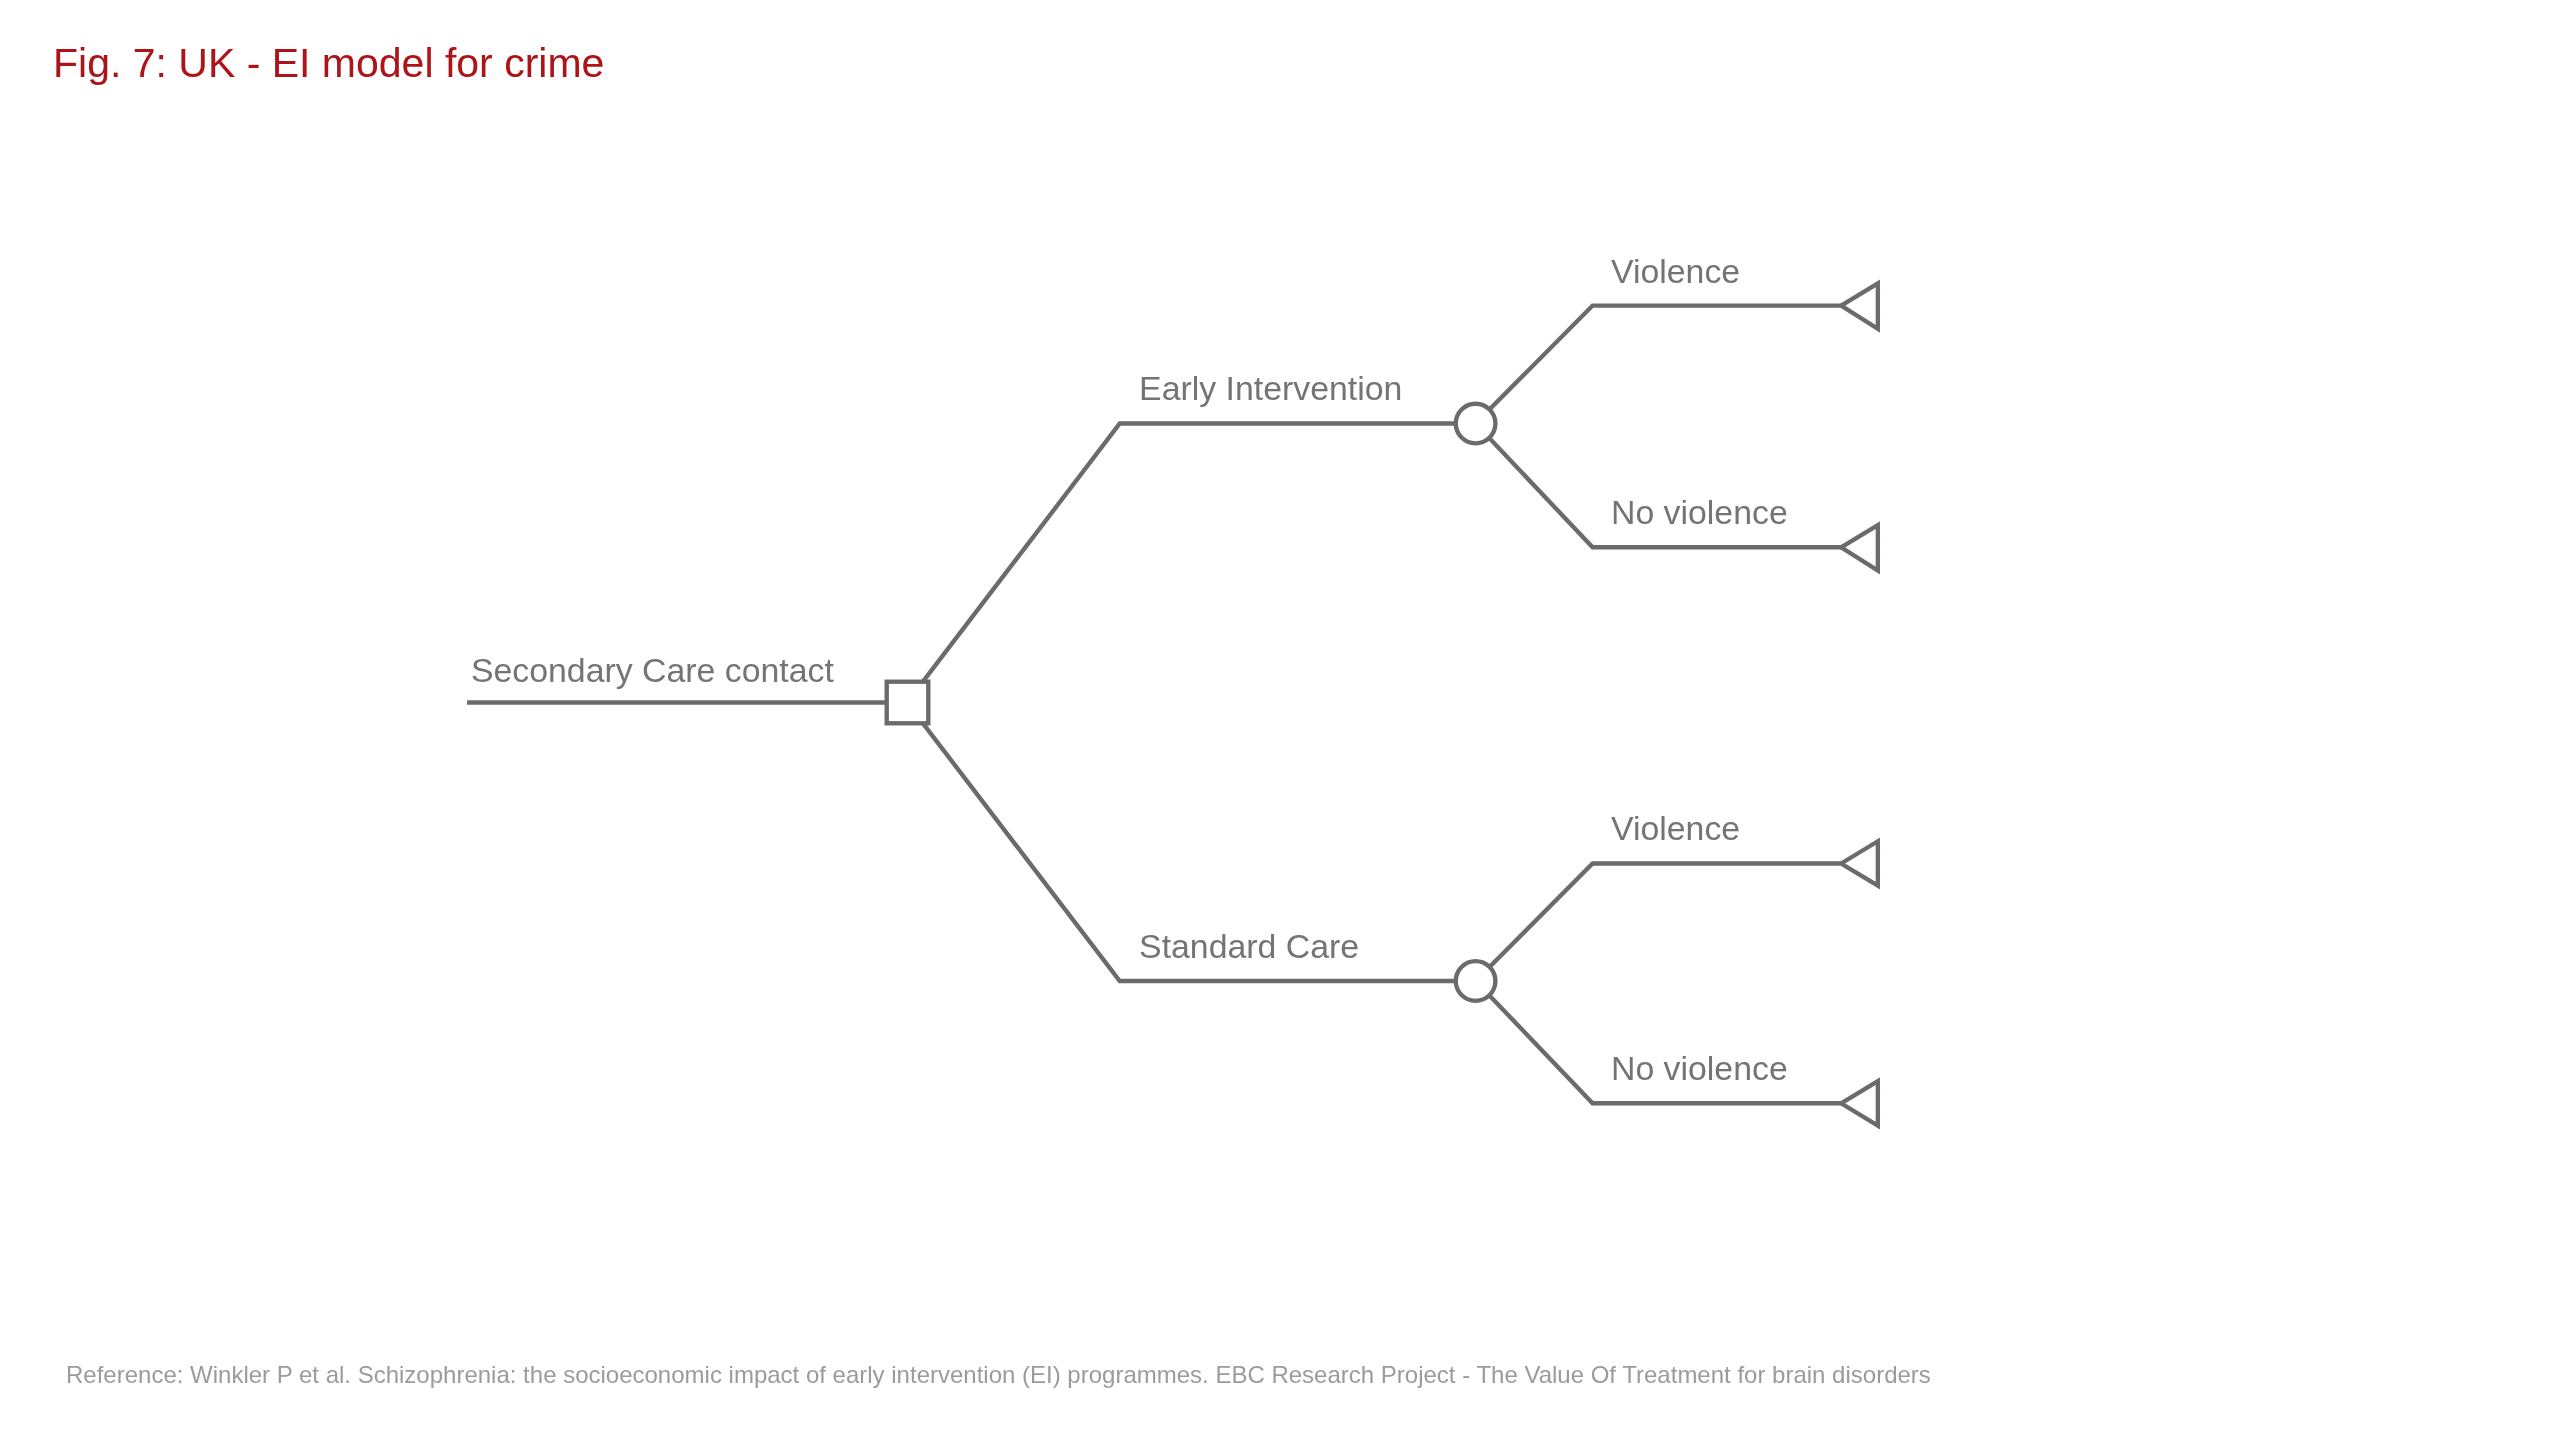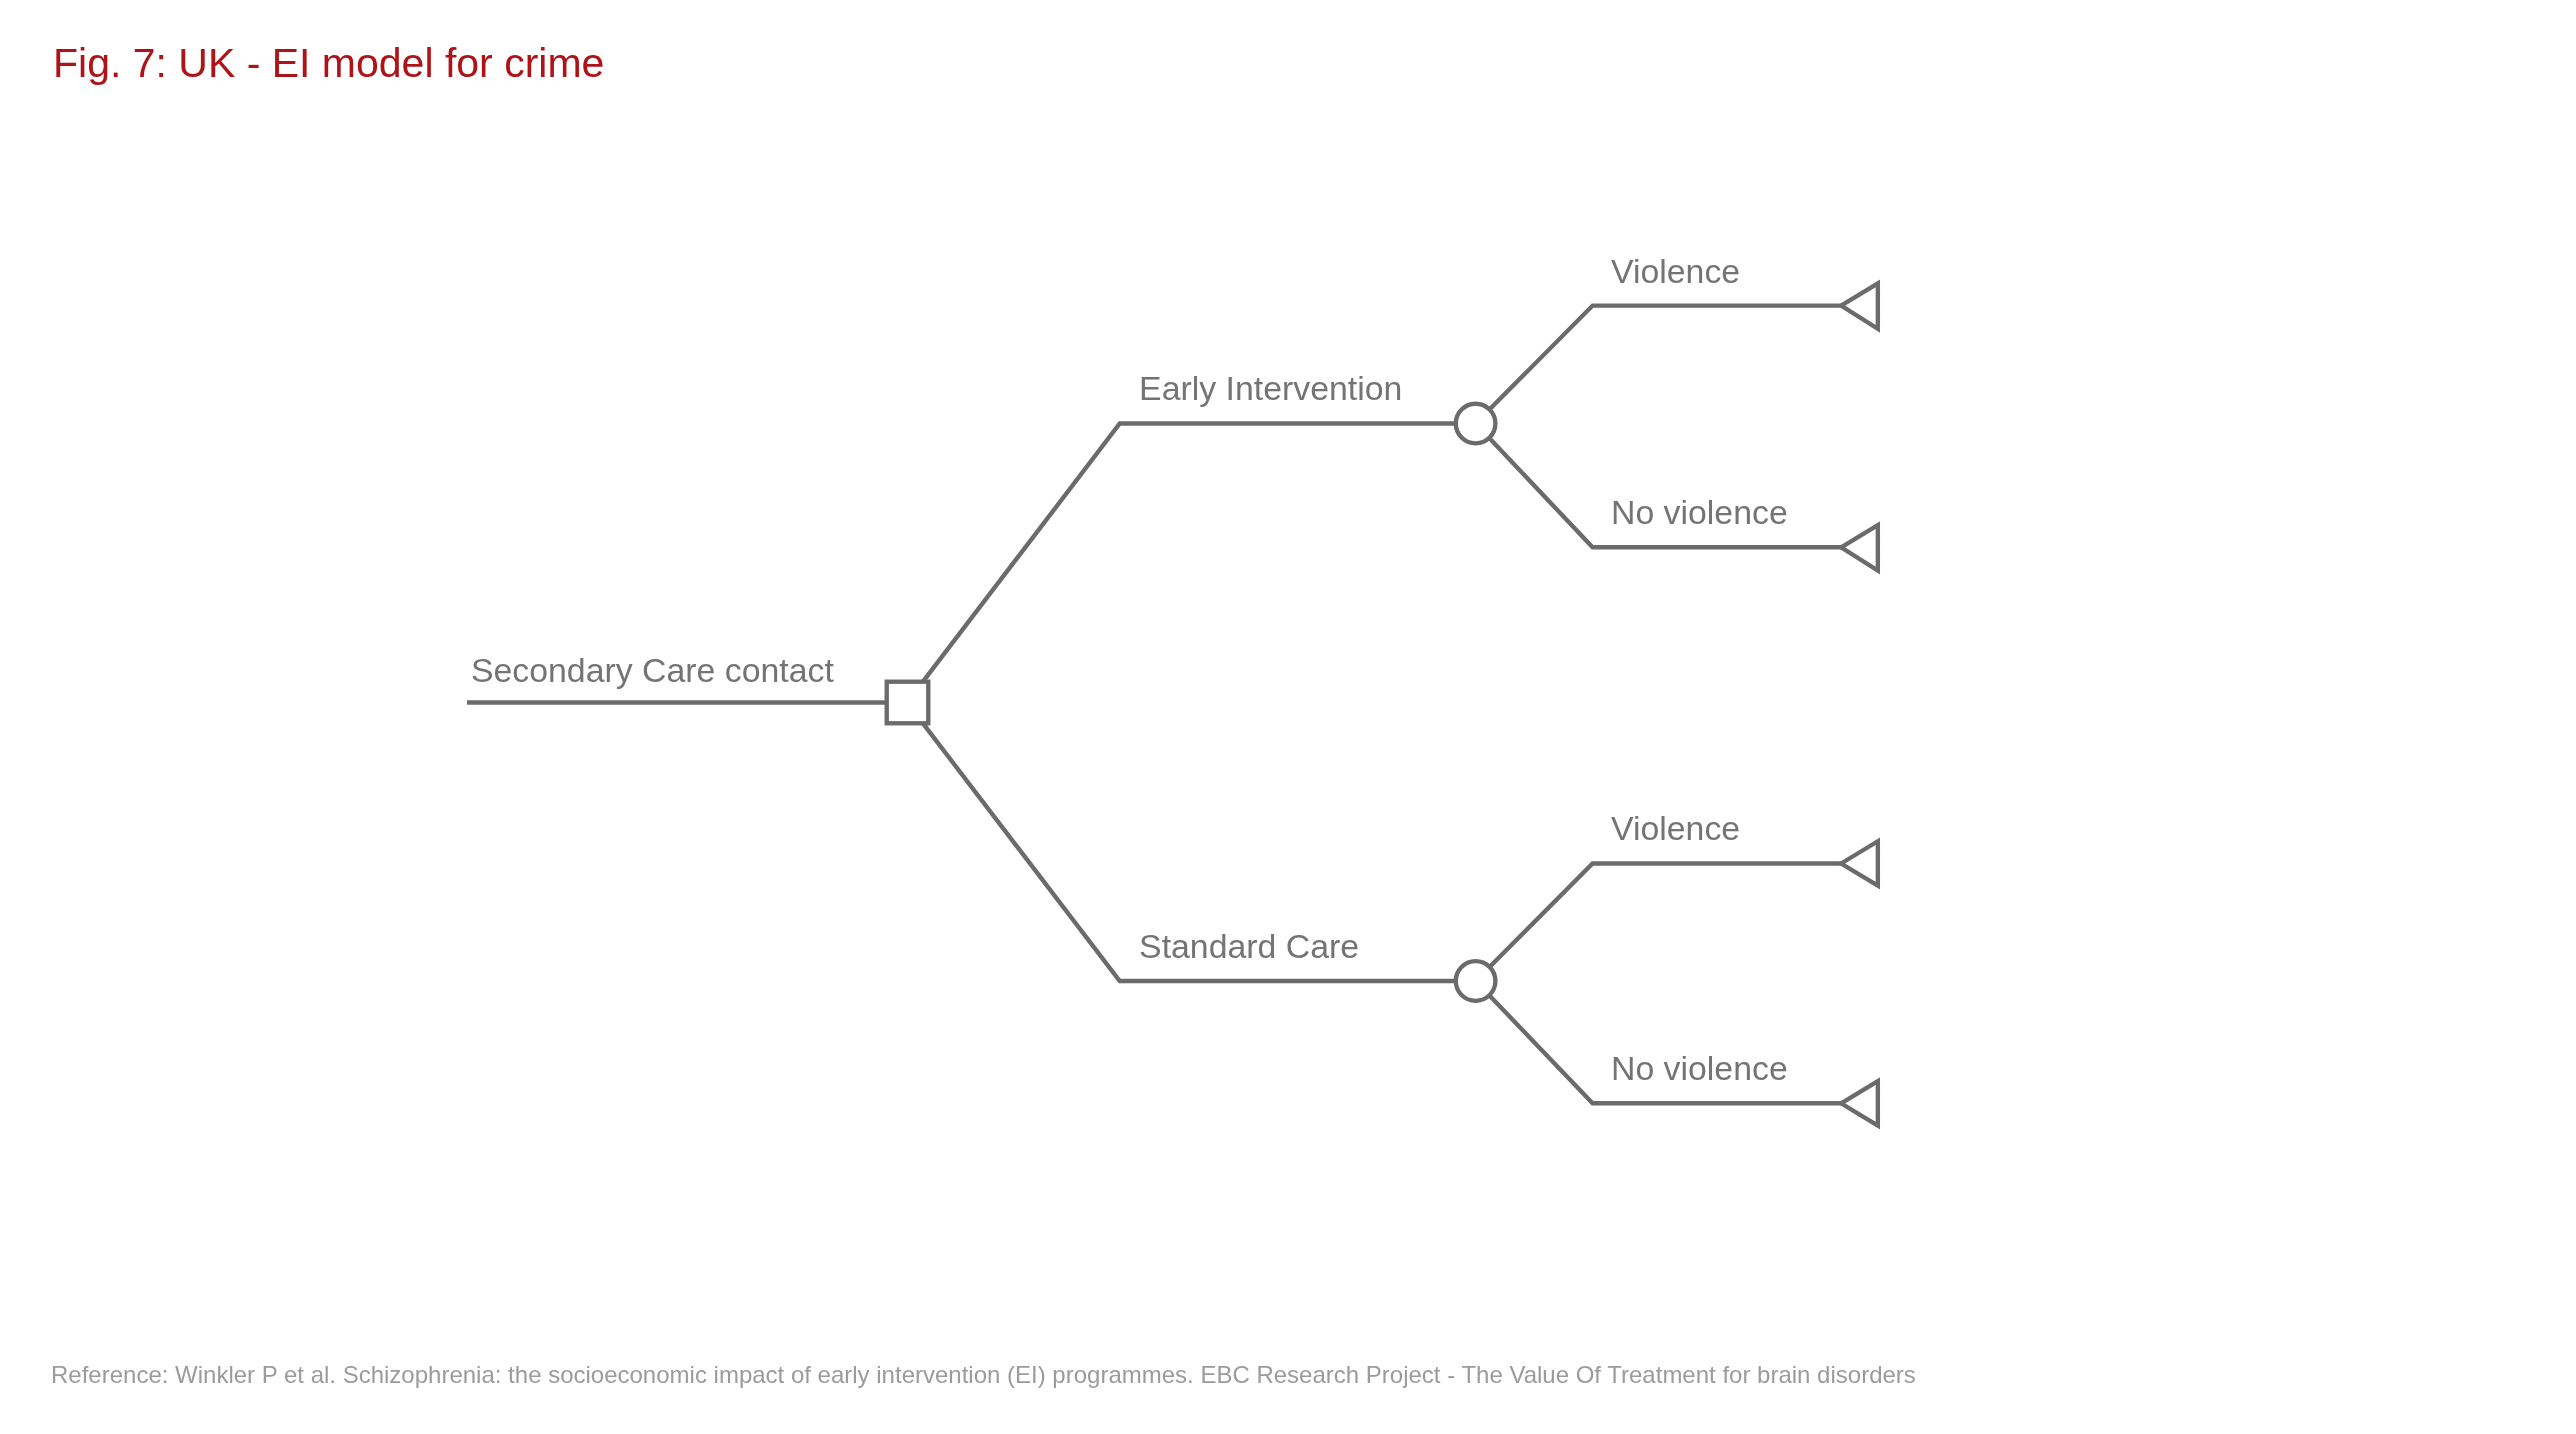--- a/index.html
+++ b/index.html
@@ -19,21 +19,21 @@
     position: absolute;
     left: 53px;
     top: 41px;
     font-size: 41px;
     line-height: 1.1;
     color: #ae1318;
     white-space: nowrap;
   }
   .reference {
     position: absolute;
-    left: 51px;
+    left: 66px;
     top: 1361px;
     font-size: 24px;
     line-height: 1.2;
     color: #9b9b9b;
     white-space: nowrap;
   }
   svg.tree {
     position: absolute;
     left: 0;
     top: 0;

